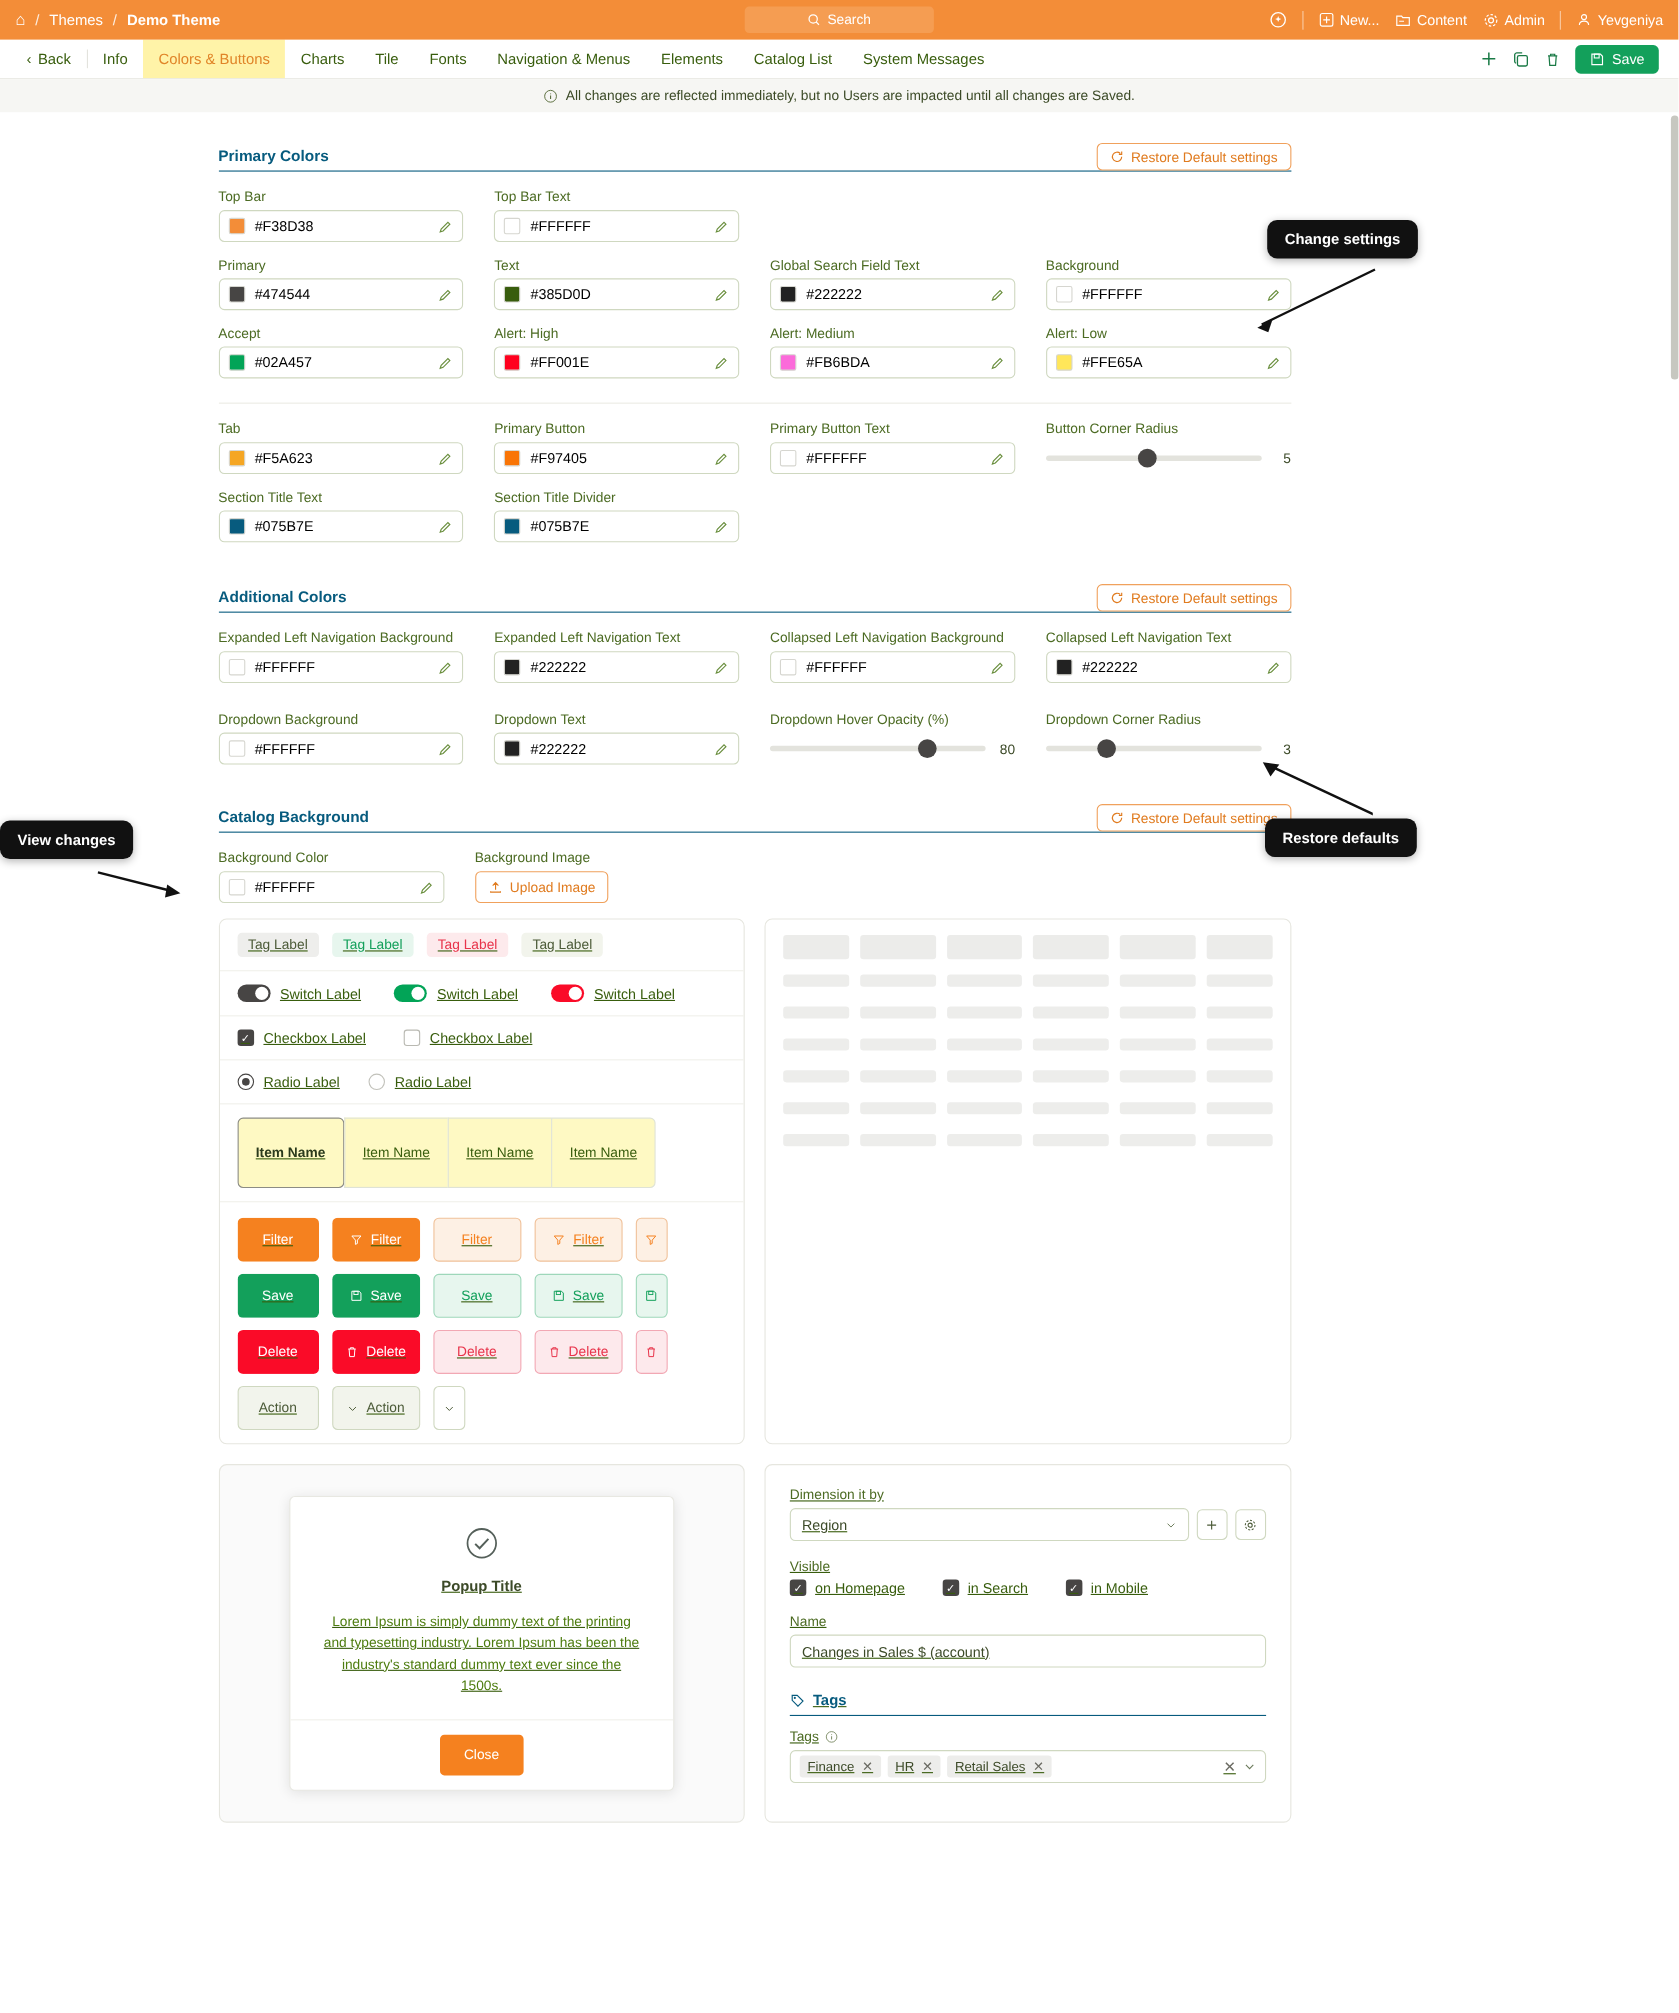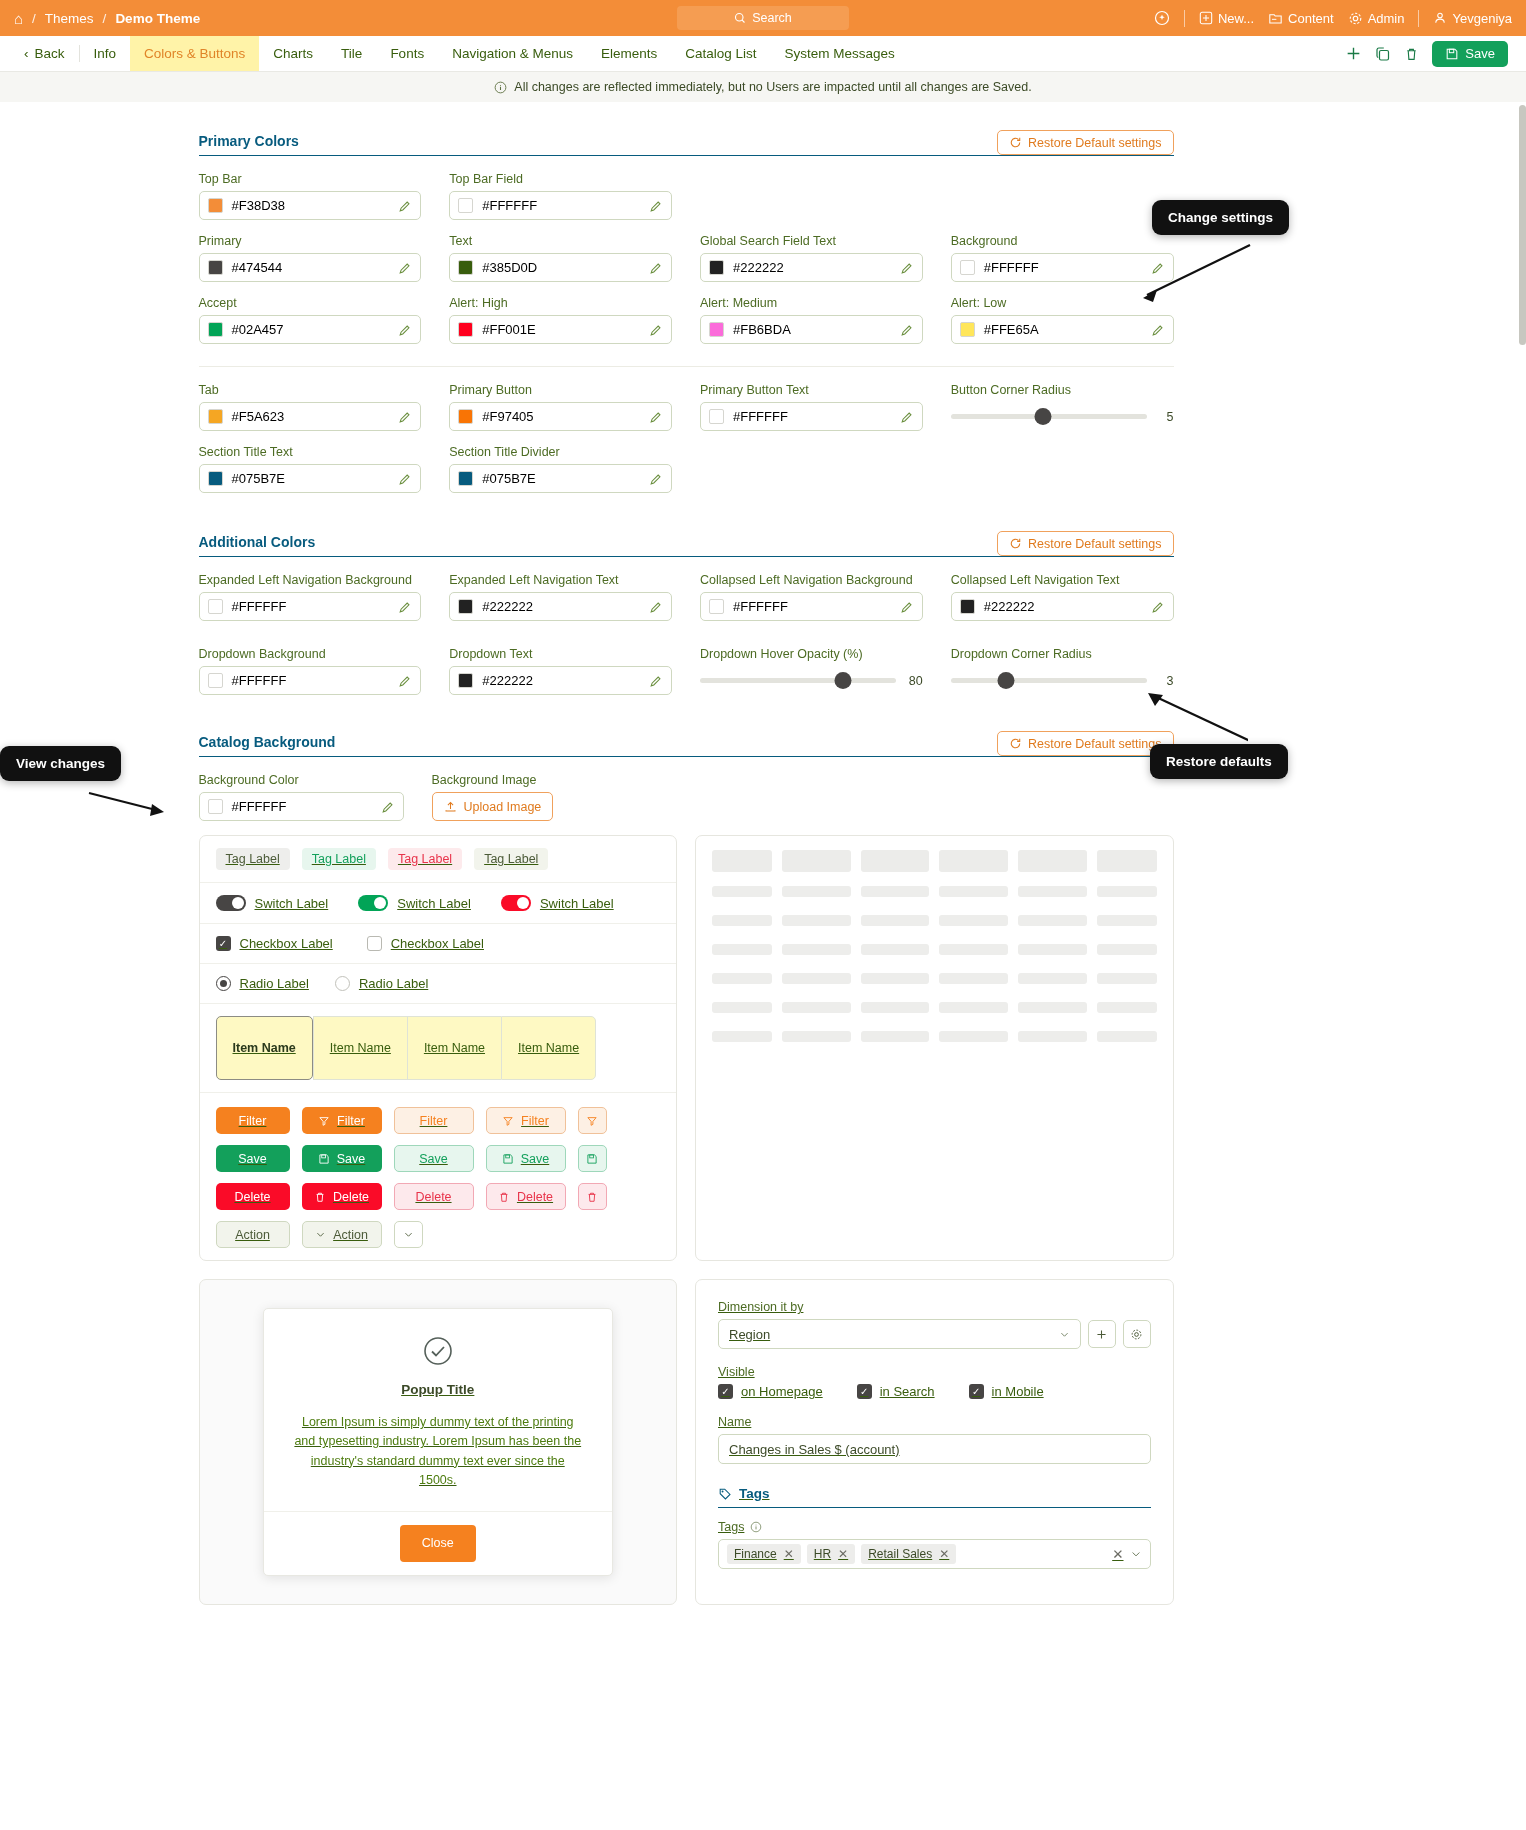--- a/index.html
+++ b/index.html
@@ -118,21 +118,21 @@
   .rdo.on::after{content:"";width:7px;height:7px;border-radius:50%;background:#474544;}
   .rdo.off{border-color:#c2c2bb;}
   .rdlab{margin:0 26px 0 9px;font-size:13px;}
 
   .itab{border:1px solid #dfe3d6;border-right:none;padding:24px 16px;font-size:12.5px;background:#fef9c3;}
   .itab:last-child{border-right:1px solid #dfe3d6;border-radius:0 5px 5px 0;}
   .itab:first-child{border-radius:5px 0 0 5px;}
   .itab.active{border:1.5px solid #8c8c84;font-weight:bold;color:#2b3a1c;border-radius:5px;}
 
   .btnrow{display:flex;align-items:center;gap:12px;margin-bottom:11px;}
-  .bx{height:27px;border-radius:5px;font-size:12.5px;display:inline-flex;align-items:center;
+  .bx{height:40px;border-radius:5px;font-size:12.5px;display:inline-flex;align-items:center;
       justify-content:center;gap:7px;font-family:inherit;cursor:pointer;border:1px solid transparent;}
   .bx.w1{width:74px;} .bx.w2{width:80px;} .bx.w3{width:80px;} .bx.sq{width:29px;}
 
   
   .sk{height:11px;border-radius:3px;background:#ededeb;}
   .skhead{height:22px;background:#ececea;border-radius:3px;}
 
   
   .popup{
     width:350px;border:1px solid #e8e8e2;border-radius:5px;background:#fff;
@@ -316,21 +316,21 @@
       <div class="lbl">Top Bar</div>
       <div class="cinput">
         <span class="sw" style="background:#F38D38"></span>
         <span class="cval">#F38D38</span>
         <svg class="pen" viewBox="0 0 16 16">
               <path d="M2.5 13.5l1-3 7-7 2 2-7 7z" stroke="#6a8f3e" fill="none" stroke-width="1.2"></path>
             </svg>
       </div>
     </div>
     <div class="fld">
-      <div class="lbl">Top Bar Field</div>
+      <div class="lbl">Top Bar Text</div>
       <div class="cinput">
         <span class="sw" style="background:#FFFFFF"></span>
         <span class="cval">#FFFFFF</span>
         <svg class="pen" viewBox="0 0 16 16">
               <path d="M2.5 13.5l1-3 7-7 2 2-7 7z" stroke="#6a8f3e" fill="none" stroke-width="1.2"></path>
             </svg>
       </div>
     </div>
     <div></div>
         <div></div>

